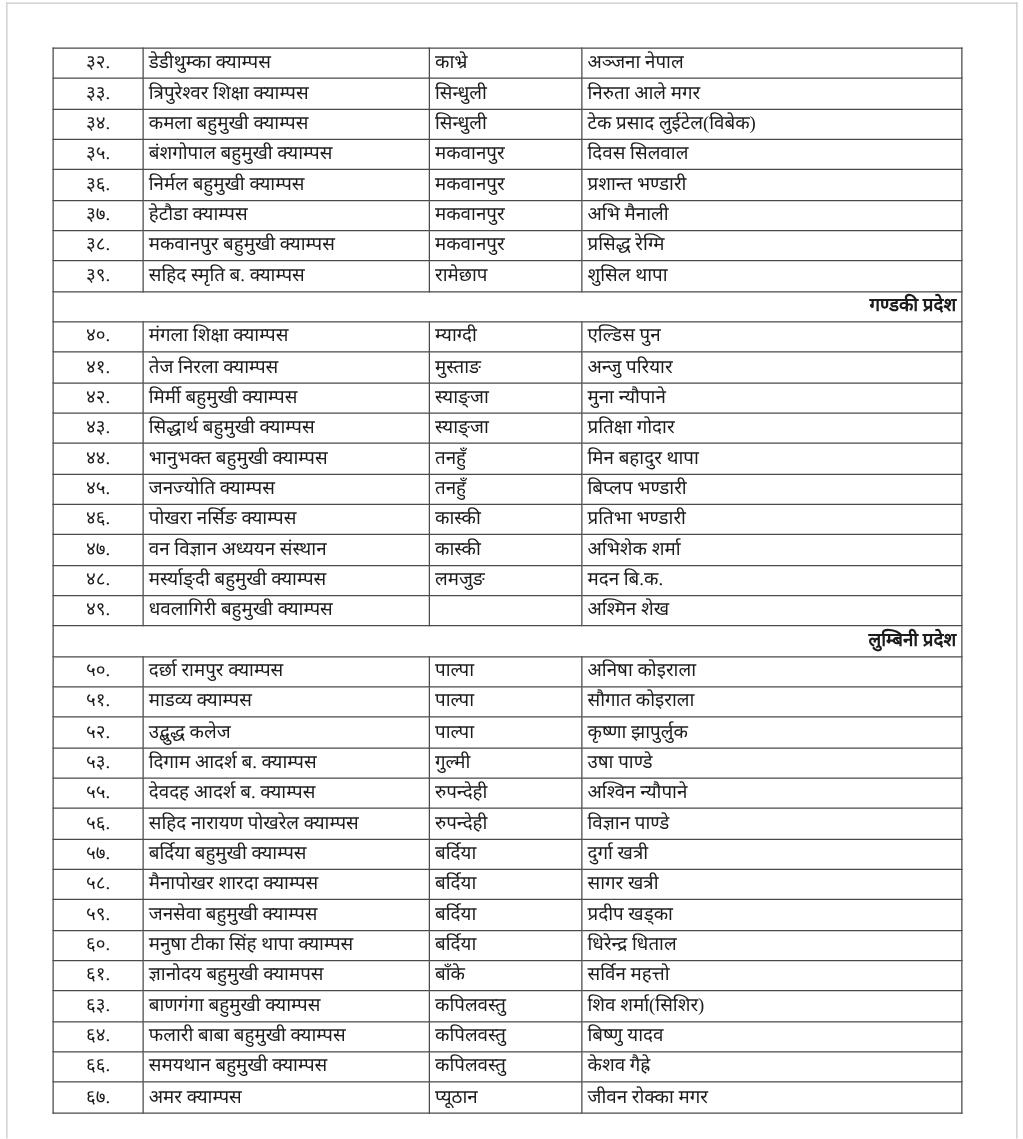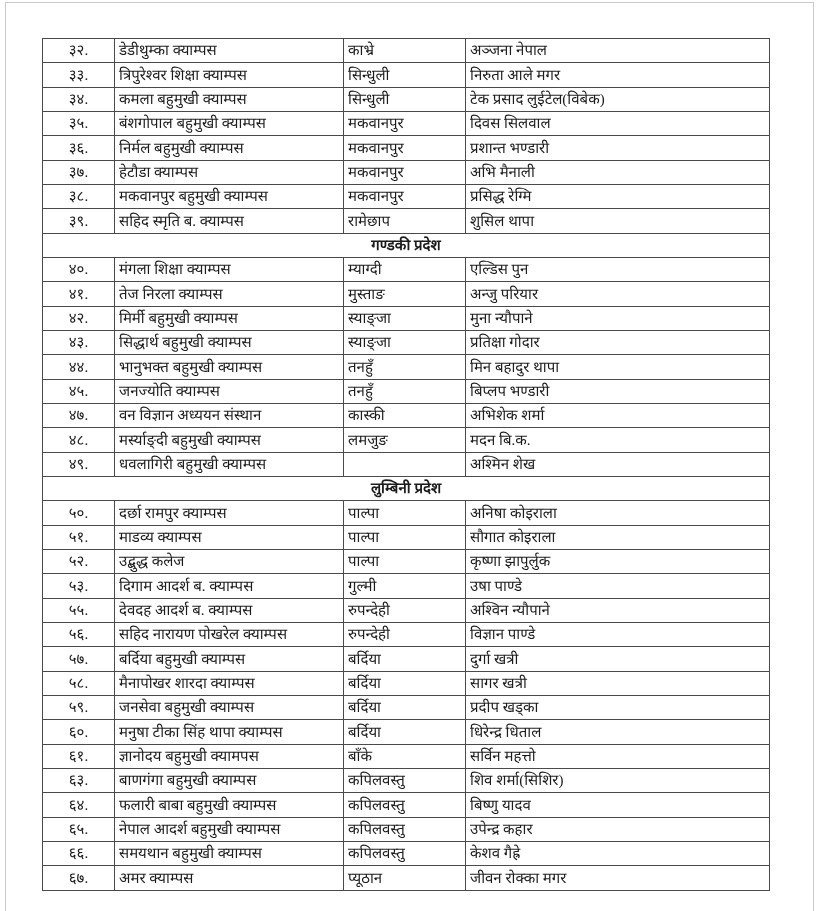--- a/index.html
+++ b/index.html
@@ -39,21 +39,21 @@
     padding: 0 4px;
     white-space: nowrap;
     overflow: hidden;
     vertical-align: middle;
   }
   td.col-sn   { width: 63px;  text-align: center; }
   td.col-campus { width: 220px; padding-left: 9px; }
   td.col-district { width: 113px; padding-left: 7px; margin-left: 23px; }
   td.col-name { width: 295px; padding-left: 9px; }
   td.section-cell {
-    text-align: center;
+    text-align: right;
     font-weight: bold;
     font-size: 15.5px;
   }
 </style>
 </head>
 <body>
 
 <div class="page">
   <div class="edge edge-top"></div>
   <div class="edge edge-left"></div>
@@ -142,20 +142,26 @@
           <td class="col-district">तनहुँ</td>
           <td class="col-name">मिन बहादुर थापा</td>
         </tr>
         <tr>
           <td class="col-sn">४५.</td>
           <td class="col-campus">जनज्योति क्याम्पस</td>
           <td class="col-district">तनहुँ</td>
           <td class="col-name">बिप्लप भण्डारी</td>
         </tr>
         <tr>
+          <td class="col-sn">४६.</td>
+          <td class="col-campus">पोखरा नर्सिङ क्याम्पस</td>
+          <td class="col-district">कास्की</td>
+          <td class="col-name">प्रतिभा भण्डारी</td>
+        </tr>
+        <tr>
           <td class="col-sn">४७.</td>
           <td class="col-campus">वन विज्ञान अध्ययन संस्थान</td>
           <td class="col-district">कास्की</td>
           <td class="col-name">अभिशेक शर्मा</td>
         </tr>
         <tr>
           <td class="col-sn">४८.</td>
           <td class="col-campus">मर्स्याङ्दी बहुमुखी क्याम्पस</td>
           <td class="col-district">लमजुङ</td>
           <td class="col-name">मदन बि.क.</td>
@@ -241,26 +247,20 @@
           <td class="col-district">कपिलवस्तु</td>
           <td class="col-name">शिव शर्मा(सिशिर)</td>
         </tr>
         <tr>
           <td class="col-sn">६४.</td>
           <td class="col-campus">फलारी बाबा बहुमुखी क्याम्पस</td>
           <td class="col-district">कपिलवस्तु</td>
           <td class="col-name">बिष्णु यादव</td>
         </tr>
         <tr>
-          <td class="col-sn">६५.</td>
-          <td class="col-campus">नेपाल आदर्श बहुमुखी क्याम्पस</td>
-          <td class="col-district">कपिलवस्तु</td>
-          <td class="col-name">उपेन्द्र कहार</td>
-        </tr>
-        <tr>
           <td class="col-sn">६६.</td>
           <td class="col-campus">समयथान बहुमुखी क्याम्पस</td>
           <td class="col-district">कपिलवस्तु</td>
           <td class="col-name">केशव गैह्रे</td>
         </tr>
         <tr>
           <td class="col-sn">६७.</td>
           <td class="col-campus">अमर क्याम्पस</td>
           <td class="col-district">प्यूठान</td>
           <td class="col-name">जीवन रोक्का मगर</td>

